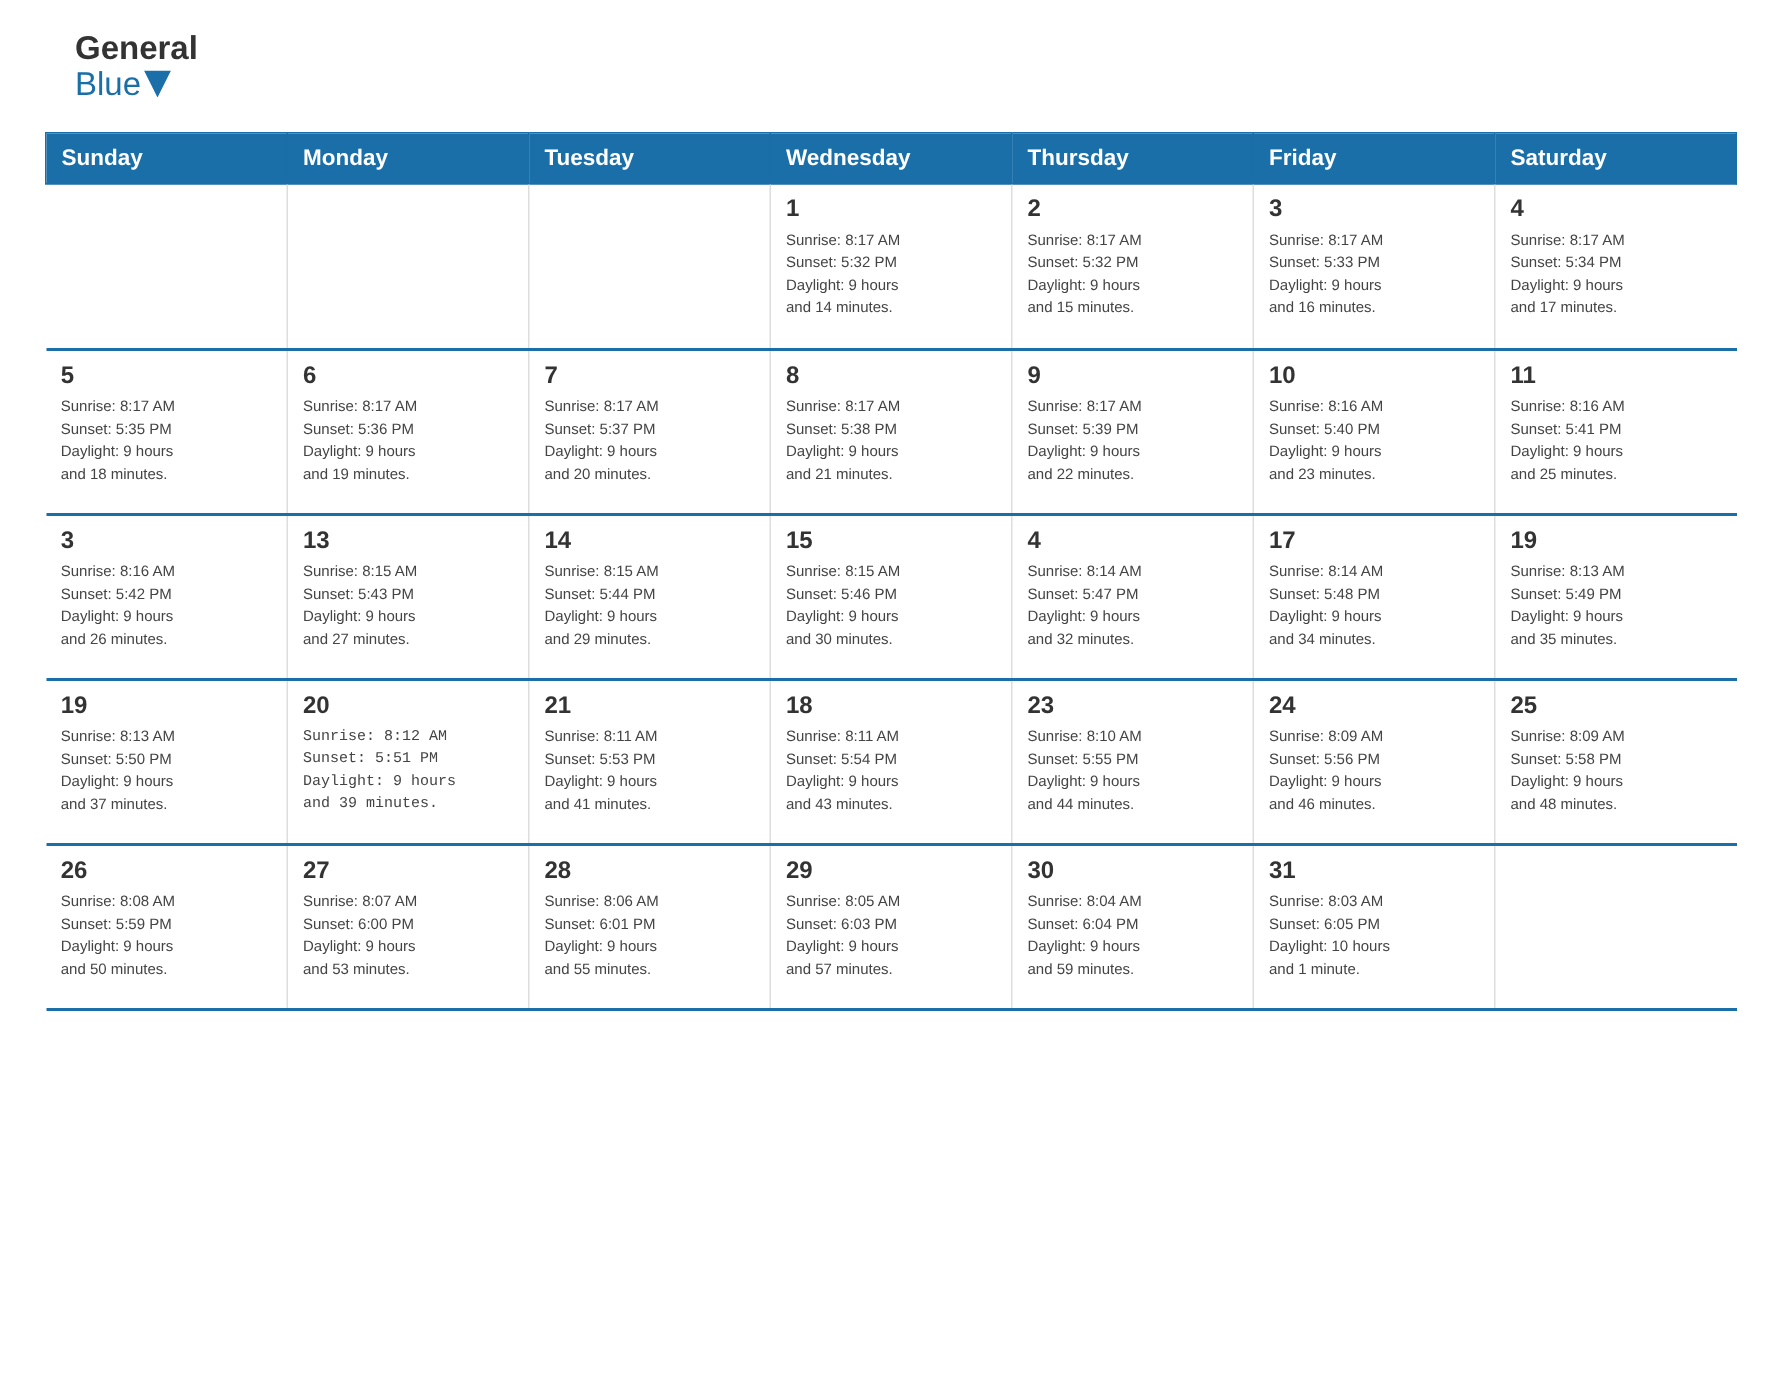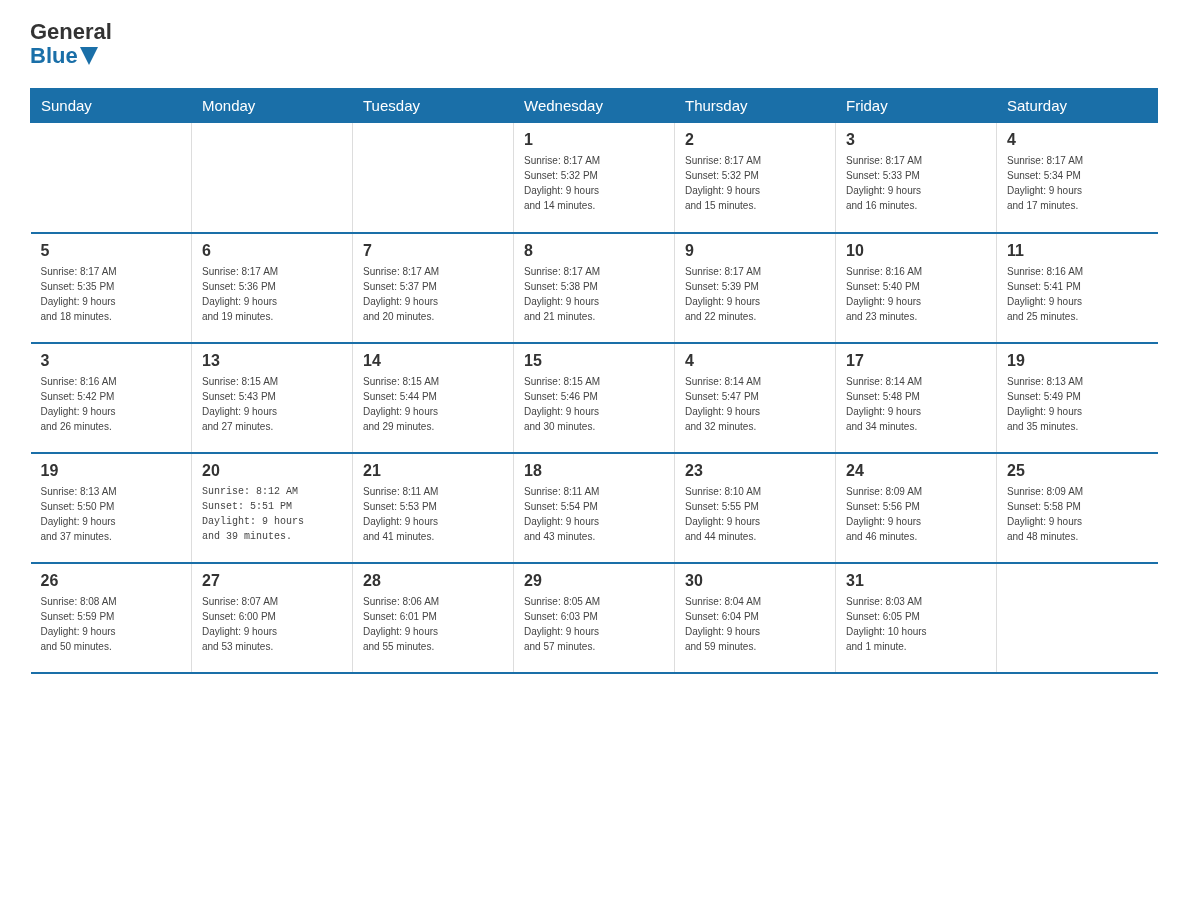--- a/index.html
+++ b/index.html
@@ -8,34 +8,35 @@
       background: #fff;
       padding: 20px 30px;
       width: 1188px;
       min-height: 918px;
     }
     .header {
       display: flex;
       justify-content: flex-start;
       align-items: flex-start;
       margin-bottom: 20px;
+      margin-left: 20px;
     }
     .logo {
       display: flex;
       align-items: center;
       gap: 4px;
     }
     .logo-text-general {
       font-size: 22px;
       font-weight: bold;
       color: #333;
     }
     .logo-text-blue {
       font-size: 22px;
-      font-weight: bold;
+      font-weight: normal;
       color: #1a6fa8;
     }
     .title-block {
       text-align: right;
     }
     .month-title {
       font-size: 48px;
       font-weight: bold;
       color: #222;
       line-height: 1.1;
@@ -49,21 +50,21 @@
       width: 100%;
       border-collapse: collapse;
       table-layout: fixed;
     }
     thead tr {
       background-color: #1a6fa8;
     }
     thead th {
       color: #fff;
       font-size: 15px;
-      font-weight: normal;
+      font-weight: bold;
       padding: 8px 10px;
       text-align: left;
       border: 1px solid #1a6fa8;
     }
     tbody tr {
       border-bottom: 2px solid #1a6fa8;
     }
     tbody td {
       vertical-align: top;
       padding: 8px 10px;

